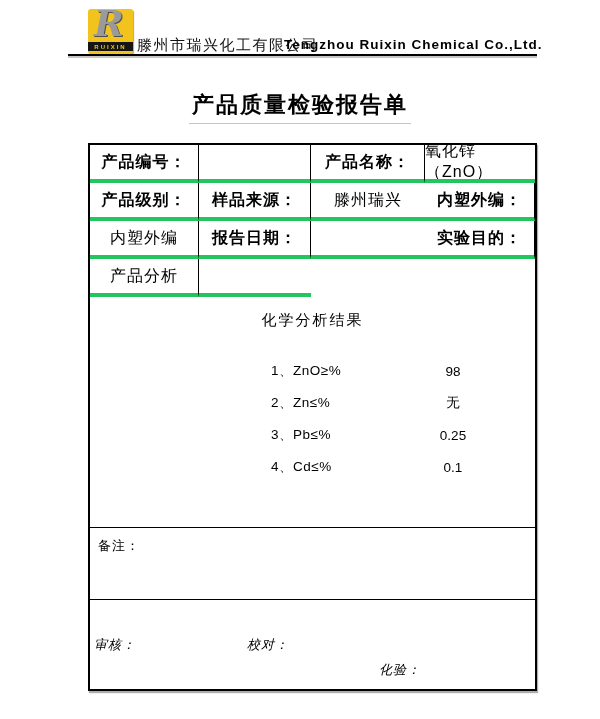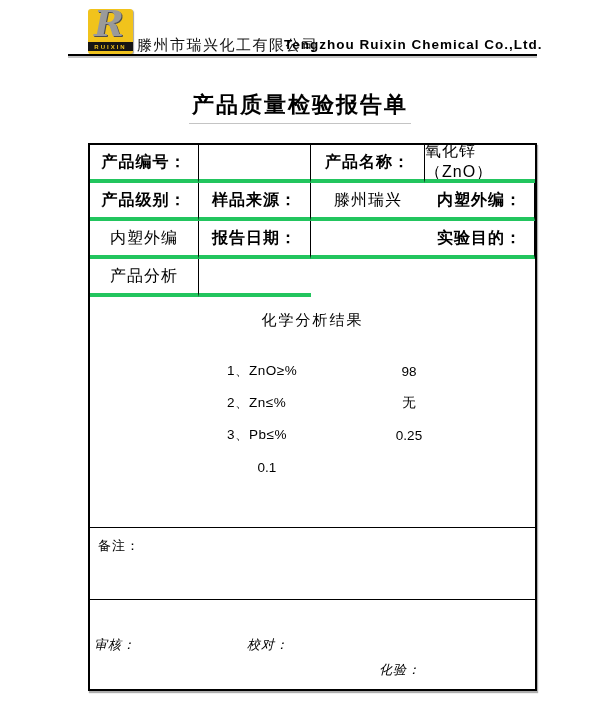--- a/index.html
+++ b/index.html
@@ -97,21 +97,21 @@
     text-align: center;
     font-size: 15px; letter-spacing: 2px;
   }
   .analysis-items { margin-top: 25px; }
   .analysis-item {
     display: flex; align-items: center;
     height: 32px;
     margin-left: 137px;
     font-size: 13.5px;
   }
-  .analysis-item .i-label { width: 142px; letter-spacing: 0.5px; }
+  .analysis-item .i-label { width: 142px; letter-spacing: 0.5px; margin-left: 44px; }
   .analysis-item .i-value { width: 80px; text-align: center; }
 
   .remarks {
     grid-column: 1 / -1;
     border-bottom: 1px solid #000;
     display: block;
     padding: 9px 8px;
     font-size: 13px; letter-spacing: 1px;
   }
 
@@ -178,20 +178,21 @@
         </div>
         <div class="analysis-item">
           <span class="i-label">2、Zn≤%</span>
           <span class="i-value">无</span>
         </div>
         <div class="analysis-item">
           <span class="i-label">3、Pb≤%</span>
           <span class="i-value">0.25</span>
         </div>
         <div class="analysis-item">
+          <span class="i-label">4、Cd≤%</span>
           <span class="i-value">0.1</span>
         </div>
       </div>
     </div>
 
     <div class="remarks">
       <span>备注：</span>
     </div>
 
     <div class="signoff">

